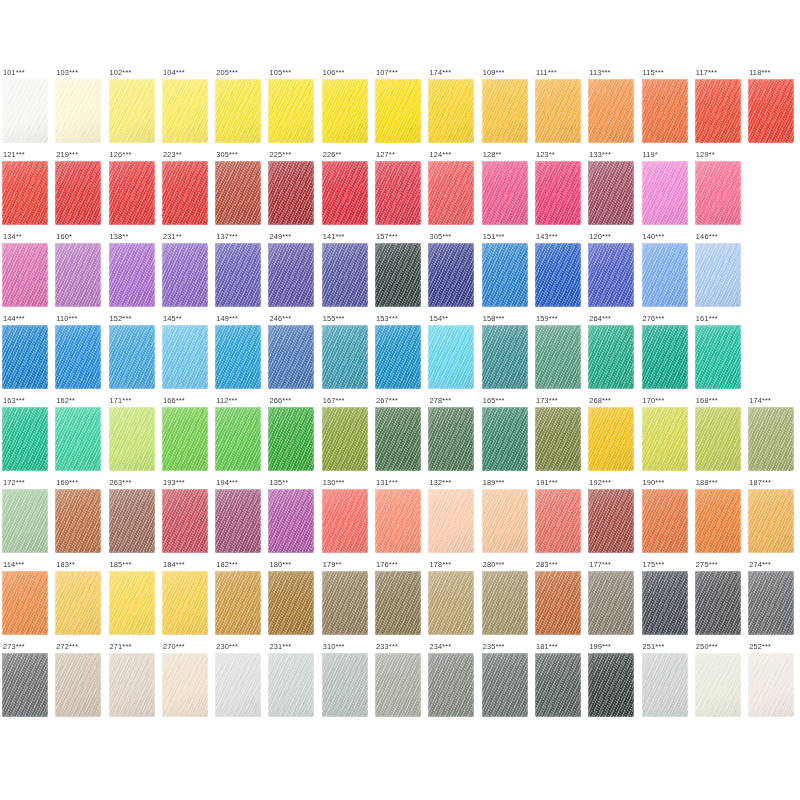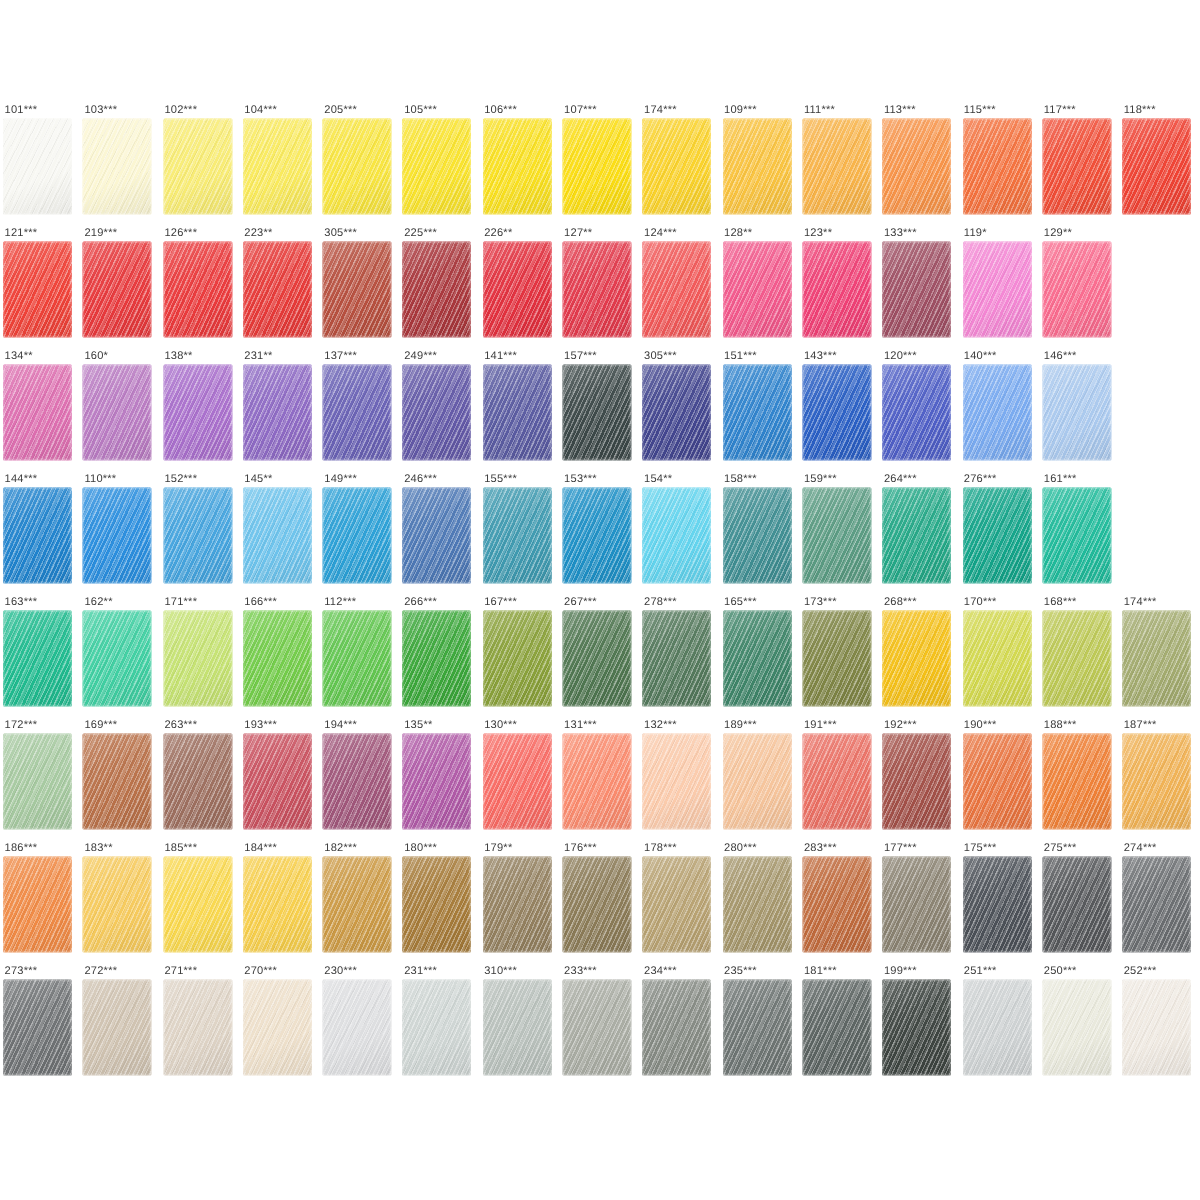--- a/index.html
+++ b/index.html
@@ -442,21 +442,21 @@
           <span class="edge"></span>
         </span></div><div class="swatch-cell"><span class="swatch-label">188***</span><span class="swatch-chip" style="background: rgb(239, 128, 54);">
           <span class="shade"></span>
           <span class="tex" style="transform: rotate(-0.35deg);"></span>
           <span class="edge"></span>
         </span></div><div class="swatch-cell"><span class="swatch-label">187***</span><span class="swatch-chip" style="background: rgb(240, 177, 83);">
           <span class="shade"></span>
           <span class="tex" style="transform: rotate(0deg);"></span>
           <span class="edge"></span>
         </span></div></div>
-    <div class="swatch-row"><div class="swatch-cell"><span class="swatch-label">186***</span><span class="swatch-chip" style="background: rgb(240, 138, 69);">
+    <div class="swatch-row"><div class="swatch-cell"><span class="swatch-label">114***</span><span class="swatch-chip" style="background: rgb(240, 138, 69);">
           <span class="shade"></span>
           <span class="tex" style="transform: rotate(-0.35deg);"></span>
           <span class="edge"></span>
         </span></div><div class="swatch-cell"><span class="swatch-label">183**</span><span class="swatch-chip" style="background: rgb(246, 202, 92);">
           <span class="shade"></span>
           <span class="tex" style="transform: rotate(0deg);"></span>
           <span class="edge"></span>
         </span></div><div class="swatch-cell"><span class="swatch-label">185***</span><span class="swatch-chip" style="background: rgb(249, 216, 78);">
           <span class="shade"></span>
           <span class="tex" style="transform: rotate(0.35deg);"></span>

